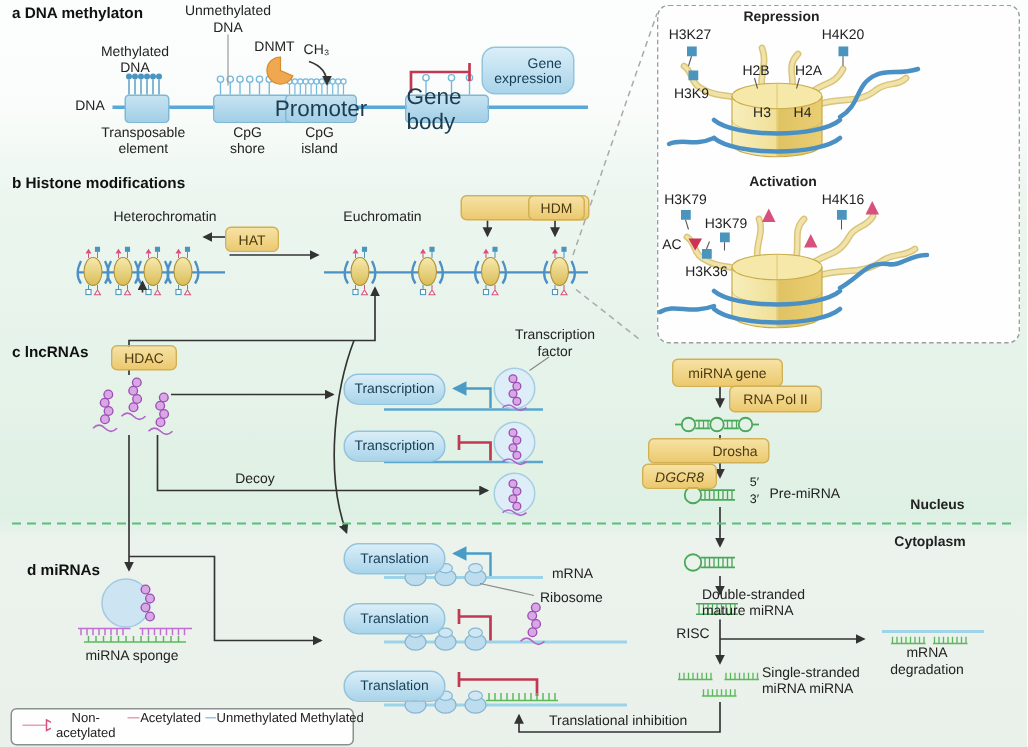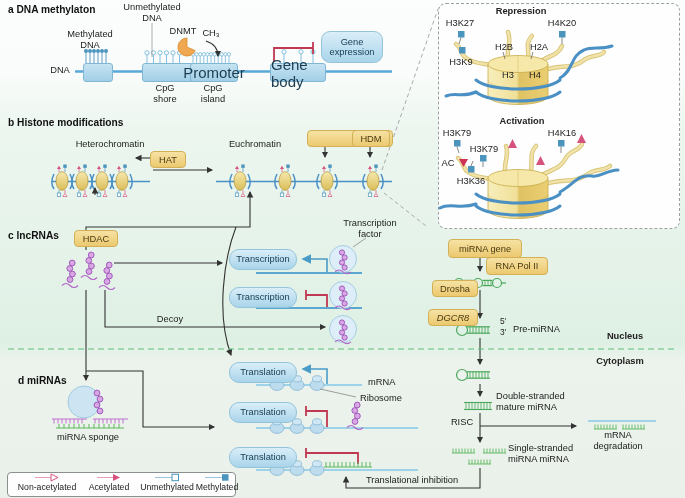--- a/index.html
+++ b/index.html
@@ -13,36 +13,36 @@
   .b{font-weight:bold;}
   .left{text-align:left;}
   .pill{
     position:absolute;display:flex;align-items:center;justify-content:center;
     background:linear-gradient(#f6e2a4,#ecc96f);border:1px solid #d2b055;border-radius:4px;
     font-size:9.3px;color:#4a3a12;
   }
   .bluebox{
     position:absolute;display:flex;align-items:center;justify-content:center;
     background:linear-gradient(#daeef8,#a9d4ea);border:1px solid #93c4dc;border-radius:10px;
-    font-size:9.3px;color:#143c52;text-align:center;line-height:1.1;white-space:pre-line;
+    font-size:9.3px;color:#143c52;text-align:right;line-height:1.1;white-space:pre-line;
   }
   .dnabox{
     position:absolute;display:flex;align-items:center;justify-content:center;
     background:linear-gradient(#c6e3f2,#a2cfe6);border:1px solid #7fb7d4;border-radius:3px;
     font-size:15px;color:#1c3c50;
   }
   #inset{
     position:absolute;left:438px;top:3px;width:240px;height:224px;
     border:1.5px dashed #9aa0a0;border-radius:8px;background:#fdfefd;
   }
   #legend{
     position:absolute;left:7px;top:472px;width:227px;height:23px;
     border:1px solid #8a8f8f;border-radius:4px;background:rgba(255,255,255,.9);
   }
-  .leg-item{position:absolute;top:0;display:flex;flex-direction:column;align-items:center;text-align:center;}
+  .leg-item{position:absolute;top:0;display:flex;flex-direction:row;align-items:center;text-align:center;}
   .leg-item .txt{font-size:8.7px;color:#222;margin-top:0px;}
   svg{display:block;}
   #art{position:absolute;left:0;top:0;}
 </style>
 </head>
 <body>
 
 <div id="fig">
 
   <svg id="art" width="685" height="498" viewBox="0 0 685 498">
@@ -499,20 +499,22 @@
 
   <div class="hdr" style="left:8px;top:4px;">a DNA methylaton</div>
   <div class="lbl" style="left:55px;top:29px;width:70px;">Methylated
 DNA</div>
   <div class="lbl" style="left:117px;top:2px;width:70px;">Unmethylated
 DNA</div>
   <div class="lbl" style="left:48px;top:65px;width:24px;">DNA</div>
   <div class="lbl" style="left:162px;top:26px;width:42px;">DNMT</div>
   <div class="lbl" style="left:197px;top:28px;width:28px;">CH₃</div>
   <div class="dnabox" style="left:83px;top:63px;width:28px;height:17px;"></div>
+  <div class="lbl" style="left:58px;top:83px;width:75px;">Transposable
+element</div>
   <div class="dnabox" style="left:142px;top:63px;width:50px;height:17px;"></div>
   <div class="lbl" style="left:140px;top:83px;width:50px;">CpG
 shore</div>
   <div class="dnabox" style="left:190px;top:63px;width:46px;height:17px;">Promoter</div>
   <div class="lbl" style="left:188px;top:83px;width:50px;">CpG
 island</div>
   <div class="dnabox" style="left:270px;top:63px;width:54px;height:17px;">Gene body</div>
   <div class="bluebox" style="left:321px;top:31px;width:60px;height:30px;border-radius:9px;">Gene
 expression</div>
 
@@ -540,36 +542,36 @@
   <div class="lbl" style="left:450px;top:176px;width:42px;">H3K36</div>
 
   <div class="hdr" style="left:8px;top:230px;">c lncRNAs</div>
   <div class="lbl" style="left:330px;top:218px;width:80px;">Transcription
 factor</div>
   <div class="bluebox" style="left:229px;top:249px;width:66px;height:19px;">Transcription</div>
   <div class="bluebox" style="left:229px;top:287px;width:66px;height:19px;">Transcription</div>
   <div class="lbl" style="left:145px;top:314px;width:50px;">Decoy</div>
   <div class="pill" style="left:448px;top:239px;width:72px;height:17px;">miRNA gene</div>
   <div class="pill" style="left:486px;top:257px;width:60px;height:16px;">RNA Pol II</div>
-  <div class="pill" style="left:432px;top:280px;width:44px;height:15px;">Drosha</div>
+  <div class="pill" style="left:432px;top:292px;width:44px;height:15px;padding-left:35px;">Drosha</div>
   <div class="pill" style="left:428px;top:309px;width:48px;height:15px;font-style:italic;">DGCR8</div>
   <div class="lbl" style="left:495px;top:317px;width:16px;font-size:8.3px;">5′</div>
   <div class="lbl" style="left:495px;top:328px;width:16px;font-size:8.3px;">3′</div>
   <div class="lbl left" style="left:513px;top:324px;width:60px;">Pre-miRNA</div>
   <div class="lbl b" style="left:595px;top:331px;width:60px;">Nucleus</div>
   <div class="lbl b" style="left:585px;top:356px;width:70px;">Cytoplasm</div>
 
   <div class="hdr" style="left:18px;top:375px;">d miRNAs</div>
   <div class="lbl" style="left:43px;top:432px;width:90px;">miRNA sponge</div>
   <div class="bluebox" style="left:229px;top:362px;width:66px;height:19px;">Translation</div>
   <div class="bluebox" style="left:229px;top:402px;width:66px;height:19px;">Translation</div>
   <div class="bluebox" style="left:229px;top:447px;width:66px;height:19px;">Translation</div>
   <div class="lbl left" style="left:368px;top:377px;width:40px;">mRNA</div>
   <div class="lbl left" style="left:360px;top:393px;width:52px;">Ribosome</div>
-  <div class="lbl left" style="left:496px;top:391px;width:84px;">Double-stranded
+  <div class="lbl left" style="left:468px;top:391px;width:84px;">Double-stranded
 mature miRNA</div>
   <div class="lbl" style="left:446px;top:417px;width:32px;">RISC</div>
   <div class="lbl left" style="left:508px;top:443px;width:84px;">Single-stranded
 miRNA miRNA</div>
   <div class="lbl" style="left:583px;top:430px;width:70px;">mRNA
 degradation</div>
   <div class="lbl left" style="left:366px;top:475px;width:120px;white-space:nowrap;">Translational inhibition</div>
 
   <div id="legend">
     <div class="leg-item" style="left:6px;width:66px;">

